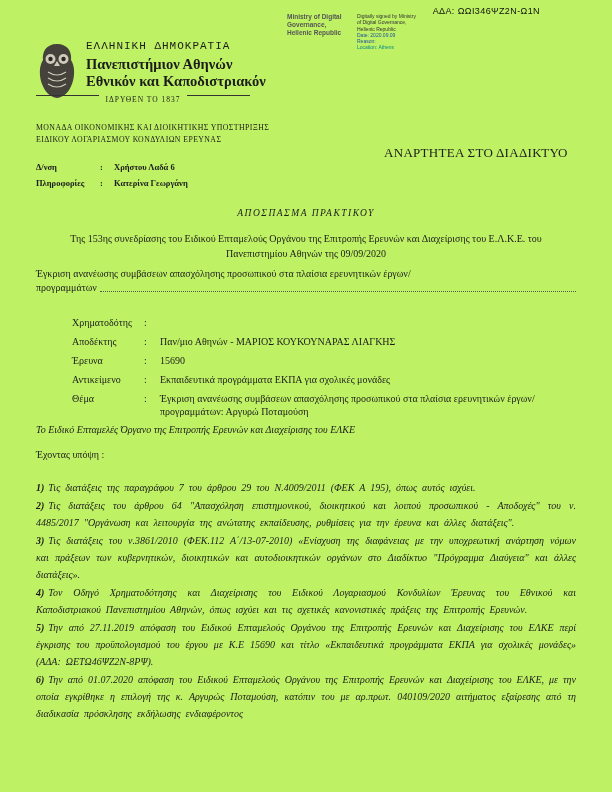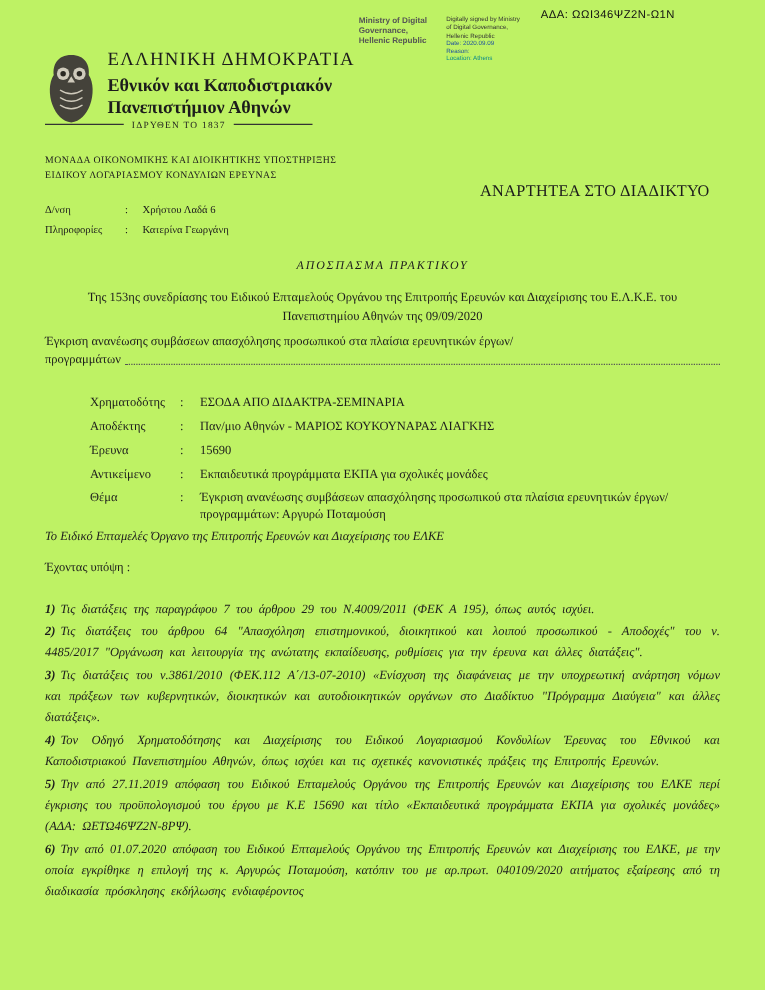--- a/index.html
+++ b/index.html
@@ -14,28 +14,28 @@
   
   .stamp { position:absolute; top:13px; left:287px; width:160px; display:flex; gap:6px; font-family:"Liberation Sans", sans-serif; }
   .stamp-left { width:64px; font-size:6.5px; font-weight:bold; color:#555; line-height:8px; }
   .stamp-right { width:86px; font-size:5px; line-height:6.3px; }
   .s-dark { color:#333; }
   .s-blue { color:#1d4f9e; }
   .s-teal { color:#0a8a8a; }
   
   .emblem { position:absolute; top:42px; left:36px; width:42px; height:58px; }
   .header-text { position:absolute; top:40px; left:86px; }
-  .republic { font-size:15px; letter-spacing:1px; margin-bottom:4px; }
+  .republic { font-size:11px; letter-spacing:1px; margin-bottom:4px;font-family:Liberation Mono, monospace; }
   .uni-name { font-size:14.5px; font-weight:bold; line-height:17px; }
-  .founded { position:absolute; top:95px; left:36px; width:214px; display:flex; align-items:center; gap:6px; font-size:7.5px; letter-spacing:1px; }
+  .founded { position:absolute; top:95px; left:36px; width:214px; display:flex; align-items:flex-start; gap:6px; font-size:7.5px; letter-spacing:1px; }
   .founded .rule { flex:1; border-top:1px solid #333; height:0; }
   .unit { position:absolute; top:122px; left:36px; font-size:7.8px; letter-spacing:.4px; line-height:11.5px; }
   .anartitea { position:absolute; top:145px; left:384px; font-size:13px; letter-spacing:.3px; }
   .contacts { position:absolute; top:160px; left:36px; font-size:8.5px; line-height:15.5px; }
-  .contact-row { display:flex; }
+  .contact-row { display:flex;font-weight:bold; }
   .c-label { width:64px; }
   .c-sep { width:14px; }
   .meta-right { position:absolute; top:163px; left:384px; font-size:8.5px; line-height:17px; }
   
   .doc-title { position:absolute; top:208px; left:0; width:612px; text-align:center; font-size:9.5px; letter-spacing:1.5px;font-style:italic; }
   .session { position:absolute; top:231px; left:56px; width:500px; text-align:center; font-size:10px; line-height:15px; }
   
   .subject { position:absolute; top:267px; left:36px; width:540px; font-size:10px; line-height:14px; }
   .subject-line2 { display:flex; align-items:flex-end; }
   .subject-dots { flex:1; border-bottom:1.5px dotted #555; margin-left:3px; transform:translateY(-3px); }
@@ -82,22 +82,22 @@
       <circle cx="27.5" cy="17" r="5" fill="#cfcabb"></circle>
       <circle cx="14.5" cy="17" r="2.2" fill="#2a2822"></circle>
       <circle cx="27.5" cy="17" r="2.2" fill="#2a2822"></circle>
       <path d="M21 19 l-3 5 h6 Z" fill="#cfcabb"></path>
       <path d="M12 30 q9 6 18 0 M12 36 q9 6 18 0 M12 42 q9 6 18 0" stroke="#cfcabb" stroke-width="1.2" fill="none"></path>
     </svg>
   </div>
 
   <div class="header-text">
     <div class="republic">ΕΛΛΗΝΙΚΗ ΔΗΜΟΚΡΑΤΙΑ</div>
+    <div class="uni-name">Πανεπιστήμιον Αθηνών</div>
     <div class="uni-name">Εθνικόν και Καποδιστριακόν</div>
-    <div class="uni-name">Πανεπιστήμιον Αθηνών</div>
   </div>
 
   <div class="founded">
     <span class="rule"></span>
     <span>ΙΔΡΥΘΕΝ ΤΟ 1837</span>
     <span class="rule"></span>
   </div>
 
   <div class="unit">
     <div>ΜΟΝΑΔΑ ΟΙΚΟΝΟΜΙΚΗΣ ΚΑΙ ΔΙΟΙΚΗΤΙΚΗΣ ΥΠΟΣΤΗΡΙΞΗΣ</div>
@@ -129,21 +129,20 @@
     <div class="subject-line2">
       <span>προγραμμάτων</span>
       <span class="subject-dots"></span>
     </div>
   </div>
 
   <div class="fields">
     <div class="field-row">
       <span class="f-label">Χρηματοδότης</span>
       <span class="f-sep">:</span>
-      <span class="f-value">ΕΣΟΔΑ ΑΠΟ ΔΙΔΑΚΤΡΑ-ΣΕΜΙΝΑΡΙΑ</span>
     </div>
     <div class="field-row">
       <span class="f-label">Αποδέκτης</span>
       <span class="f-sep">:</span>
       <span class="f-value">Παν/μιο Αθηνών -  ΜΑΡΙΟΣ ΚΟΥΚΟΥΝΑΡΑΣ ΛΙΑΓΚΗΣ</span>
     </div>
     <div class="field-row">
       <span class="f-label">Έρευνα</span>
       <span class="f-sep">:</span>
       <span class="f-value">15690</span>

